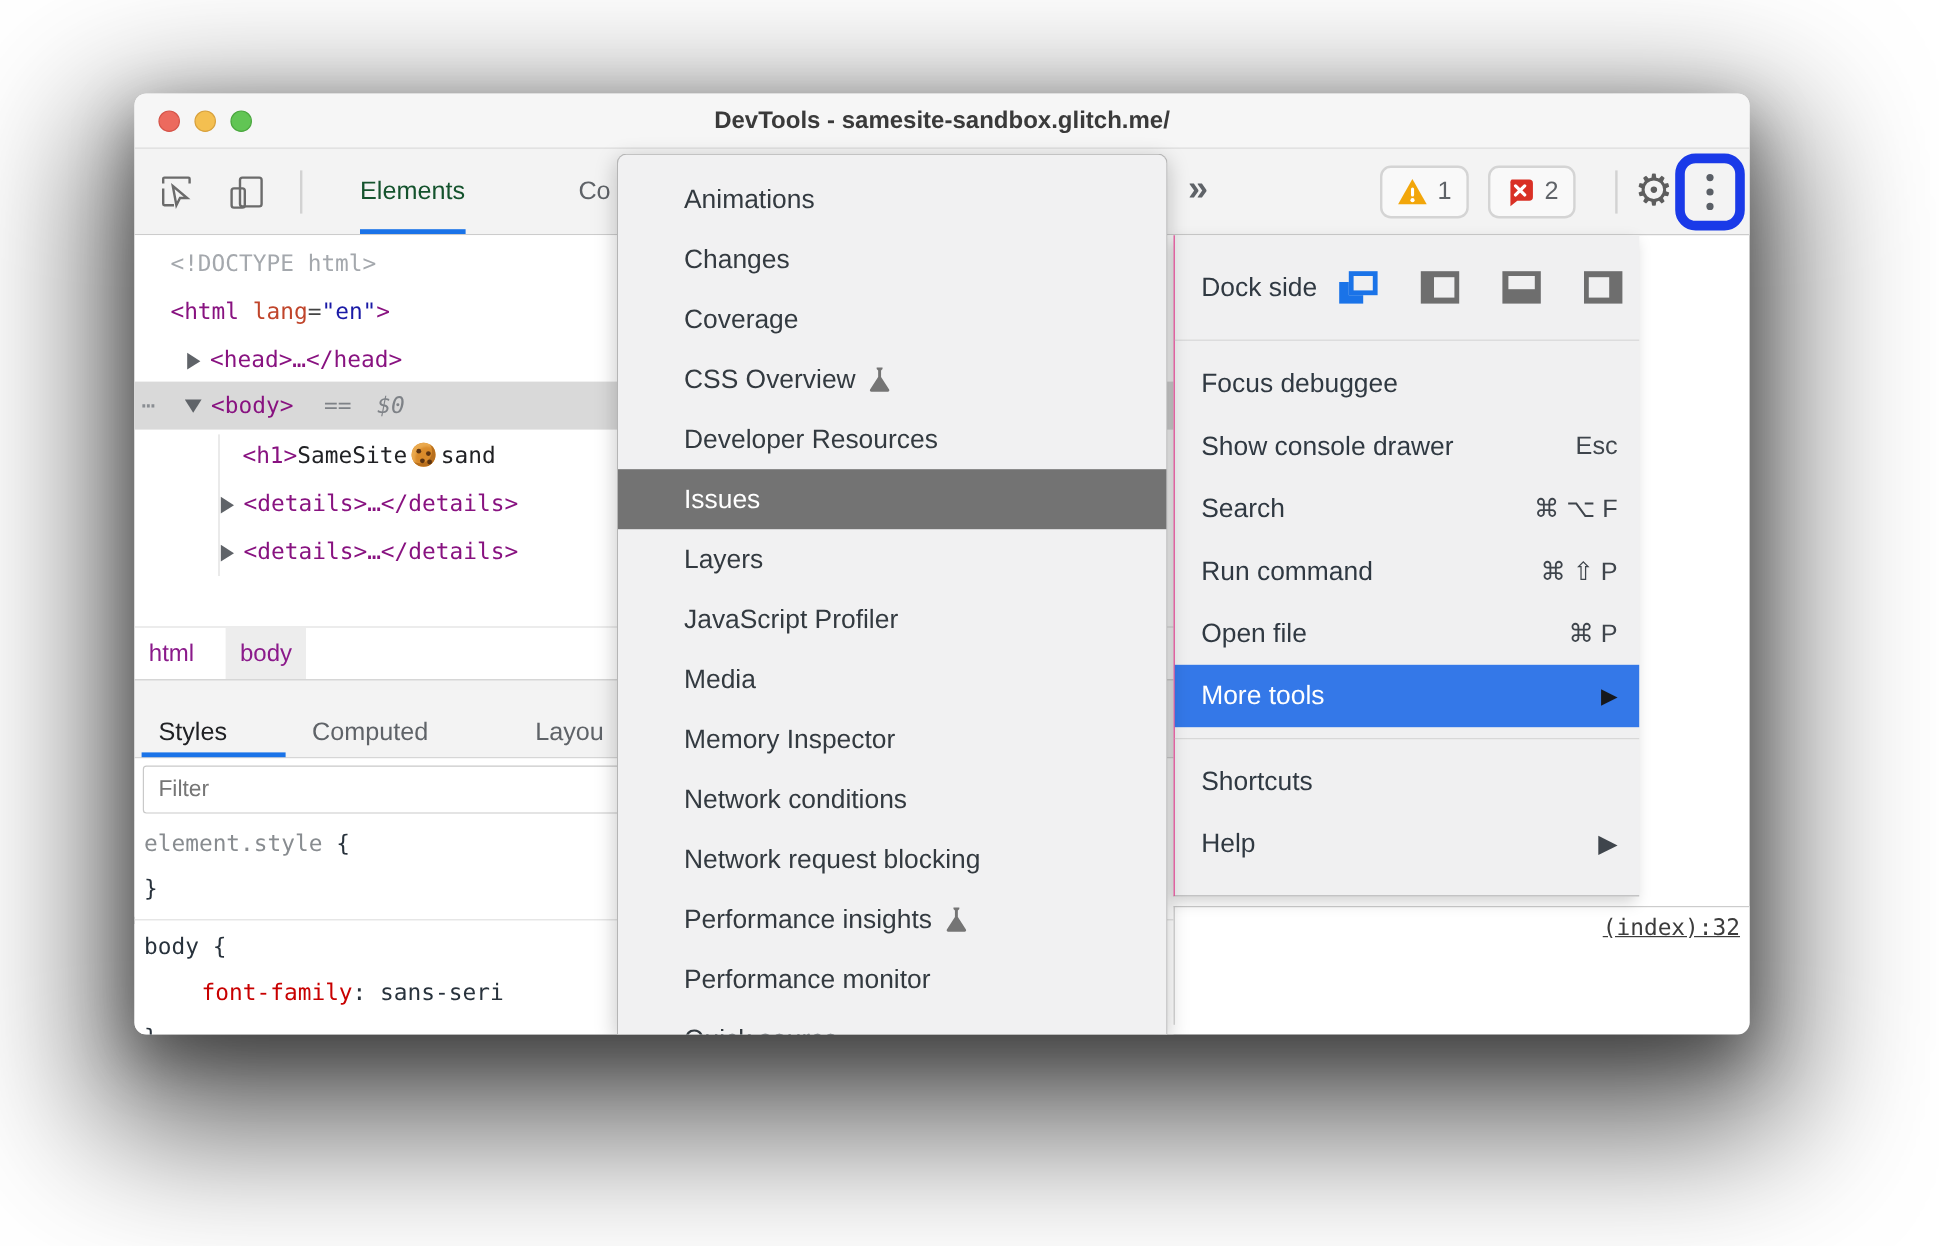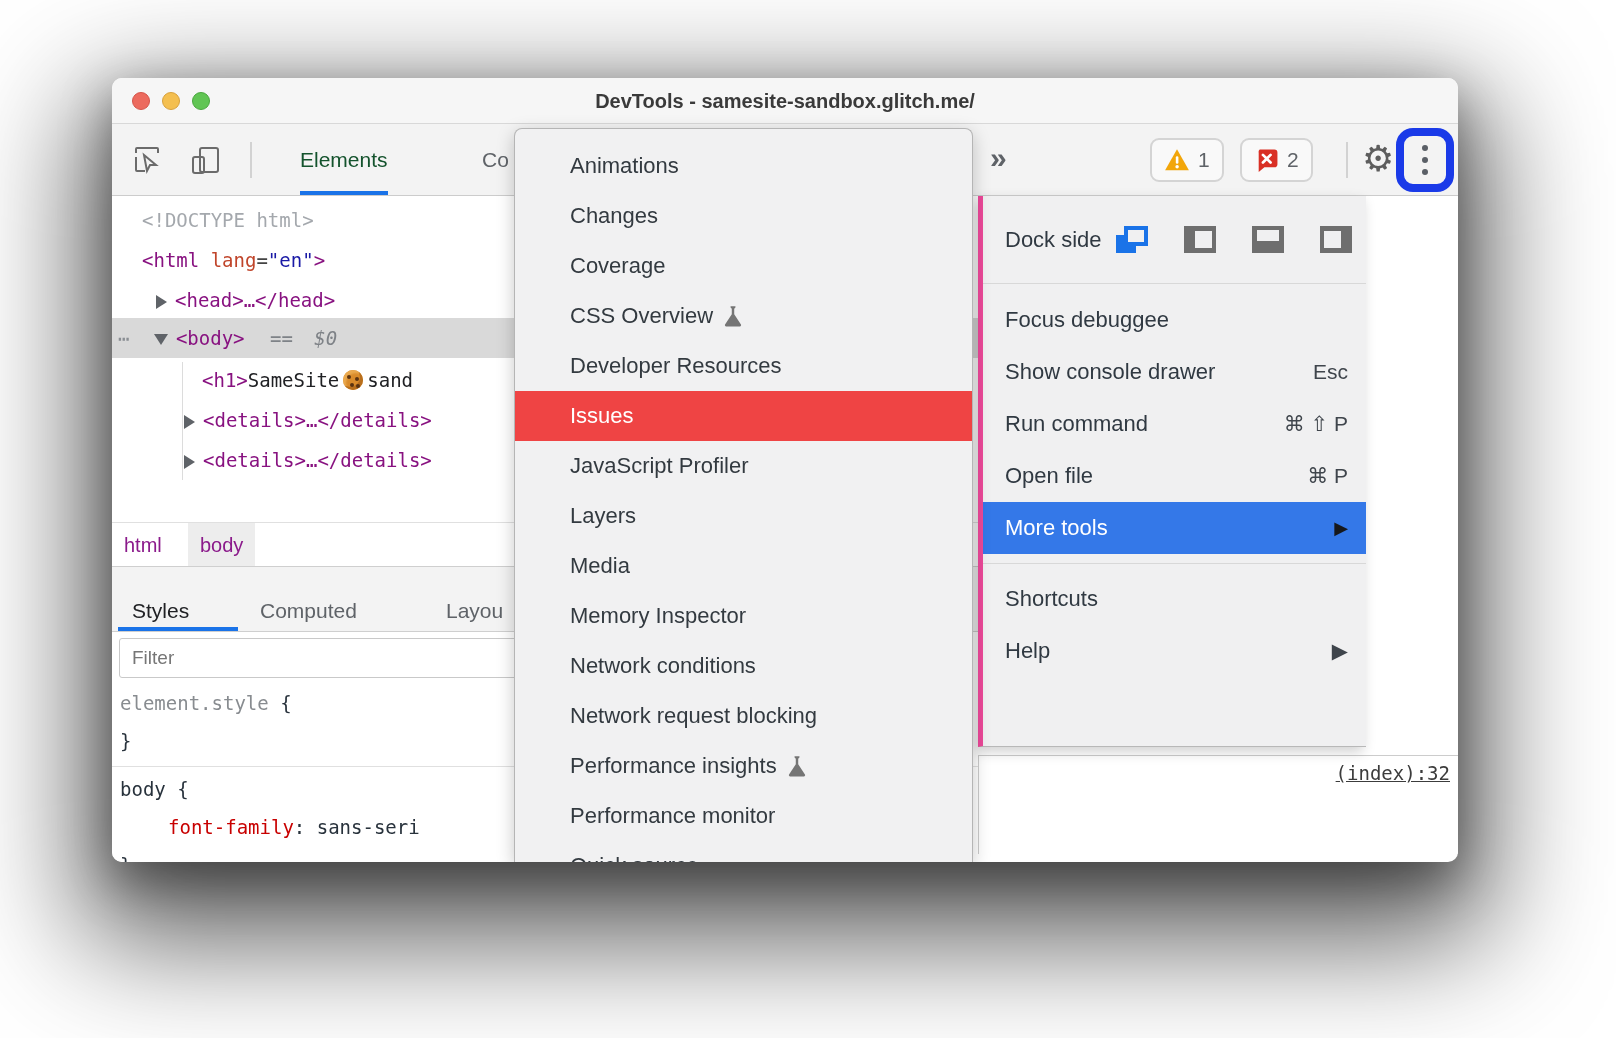--- a/index.html
+++ b/index.html
@@ -67,21 +67,21 @@
   .filter-row { position:absolute; left:0; top:554px; width:866px; height:52px; background:#fff; }
   .filter-input { position:absolute; left:7px; top:6px; width:840px; height:40px; border:1px solid #c9c9c9; border-radius:3px; background:#fff; font-size:19px; padding:0 12px; color:#202124; font-family:"Liberation Sans",sans-serif; }
   .filter-input::placeholder { color:#767676; }
   .css-block { position:absolute; left:0; width:866px; background:#fff; font-family:"DejaVu Sans Mono",monospace; font-size:19px; color:#28323c; }
   .css-line { height:38px; line-height:38px; padding-left:8px; white-space:nowrap; }
   .sel-gray { color:#888c90; }
   .prop { color:#c80000; }
   .hr-light { position:absolute; left:0; width:866px; height:0; border-top:1px solid #e0e0e0; }
 
   
-  .menu { position:absolute; left:866px; top:118px; width:388px; height:551px; background:#f0f0f1; border-left:5px solid #ec4899; border-bottom:1px solid #b8b8b8; box-shadow:-3px 5px 12px rgba(0,0,0,0.18); z-index:20; }
+  .menu { position:absolute; left:866px; top:118px; width:388px; height:551px; background:#f0f0f1; border-left:1px solid #ec4899; border-bottom:1px solid #b8b8b8; box-shadow:-3px 5px 12px rgba(0,0,0,0.18); z-index:20; }
   .dock-row { height:88px; display:flex; align-items:center; padding:0 14px 0 22px; border-bottom:1px solid #d8d8d8; }
   .dock-label { font-size:22px; color:#303942; flex-grow:1; }
   .dock-icons { display:flex; gap:36px; align-items:center; }
   .dock-ic { position:relative; width:32px; height:27px; }
   .undock-back { position:absolute; left:0; bottom:0; width:20px; height:18px; background:#1a73e8; }
   .undock-front { position:absolute; right:0; top:0; width:24px; height:20px; border:4px solid #1a73e8; background:#f0f0f1; }
   .dock-solid { position:absolute; inset:0; background:#6e6e6e; }
   .dock-hole { position:absolute; background:#f0f0f1; }
   .menu-list { padding-top:10px; }
   .menu-item { height:52px; display:flex; align-items:center; padding:0 18px 0 22px; font-size:22px; color:#303942; }
@@ -90,21 +90,21 @@
   .menu-item.hl .sc { color:#16181c; font-size:18px; }
   .menu-hr { border:none; border-top:1px solid #d8d8d8; margin:9px 0; }
 
   
   .under-pane { position:absolute; left:866px; top:677px; width:480px; height:99px; background:#fff; border-left:1px solid #cccccc; border-top:1px solid #cccccc; z-index:5; }
   .src-link { position:absolute; right:8px; top:6px; font-family:"DejaVu Sans Mono",monospace; font-size:19px; color:#3c3c3c; text-decoration:underline; }
 
   
   .submenu { position:absolute; left:402px; top:50px; width:459px; height:734px; background:#f1f1f2; border:1px solid #b5b5b5; border-bottom:none; border-radius:8px 8px 0 0; box-shadow:0 5px 18px rgba(0,0,0,0.22); z-index:30; padding-top:12px; }
   .sub-item { height:50px; display:flex; align-items:center; padding-left:55px; font-size:22px; color:#333a40; }
-  .sub-item.hl { background:#ef4444; color:#ffffff;text-align:right; }
+  .sub-item.hl { background:#737373; color:#ffffff;text-align:right; }
   .beaker { width:20px; height:22px; margin-left:10px; }
   .beaker path { fill:#757575; }
 
   svg.icon path, svg.icon rect { stroke:#6b6b6b; stroke-width:2; fill:none; }
 </style>
 </head>
 <body>
 
 <div class="window">
 
@@ -243,20 +243,24 @@
     <div class="menu-list">
       <div class="menu-item">
         <span>Focus debuggee</span>
           <span class="sc"></span>
       </div>
       <div class="menu-item">
         <span>Show console drawer</span>
           <span class="sc">Esc</span>
       </div>
       <div class="menu-item">
+        <span>Search</span>
+          <span class="sc">⌘ ⌥ F</span>
+      </div>
+      <div class="menu-item">
         <span>Run command</span>
           <span class="sc">⌘ ⇧ P</span>
       </div>
       <div class="menu-item">
         <span>Open file</span>
           <span class="sc">⌘ P</span>
       </div>
       <div class="menu-item hl">
         <span>More tools</span>
           <span class="sc">▶</span>
@@ -293,24 +297,24 @@
           <path d="M6 1 h4 v1 l-1 1 v4.5 L14.5 16 a1 1 0 0 1 -0.9 1.5 H2.4 A1 1 0 0 1 1.5 16 L7 7.5 V3 L6 2 Z"></path>
         </svg>
     </div>
     <div class="sub-item">
         <span>Developer Resources</span>
       </div>
     <div class="sub-item hl">
         <span>Issues</span>
       </div>
     <div class="sub-item">
+        <span>Layers</span>
+      </div>
+    <div class="sub-item">
         <span>JavaScript Profiler</span>
-      </div>
-    <div class="sub-item">
-        <span>Layers</span>
       </div>
     <div class="sub-item">
         <span>Media</span>
       </div>
     <div class="sub-item">
         <span>Memory Inspector</span>
       </div>
     <div class="sub-item">
         <span>Network conditions</span>
       </div>

